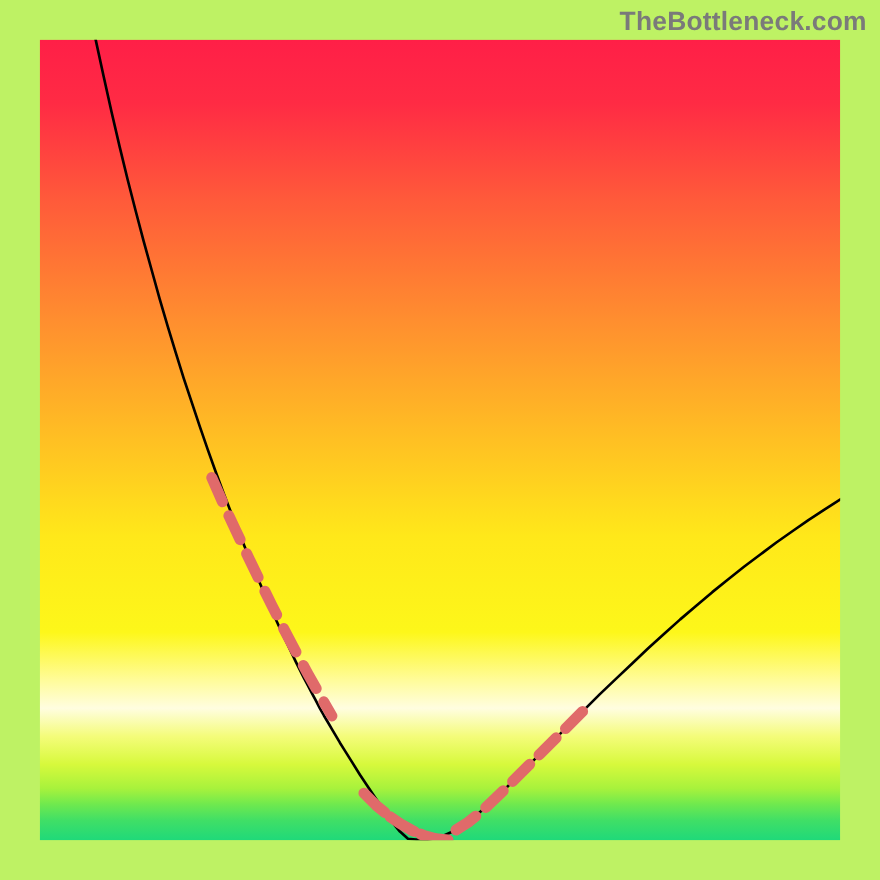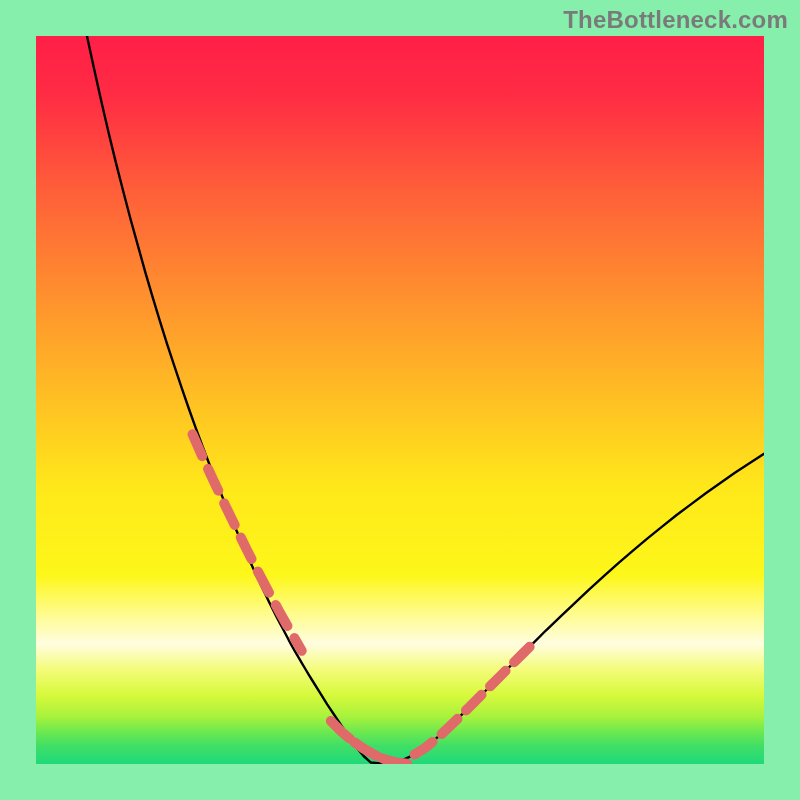--- a/index.html
+++ b/index.html
@@ -1,20 +1,20 @@
 <!DOCTYPE html>
 <html><head>
 <meta charset="utf-8">
 <style>
   * { margin: 0; padding: 0; box-sizing: border-box; }
   html, body { width: 800px; height: 800px; overflow: hidden; background: #000; }
   .frame {
     width: 800px;
     height: 800px;
-    background: #86efac;
+    background: #bef264;
     position: relative;
   }
   .watermark {
     position: absolute;
     top: 6px;
     right: 12px;
     color: #7a7a7a;
     font-family: Arial, Helvetica, sans-serif;
     font-size: 24px;
     font-weight: 600;

